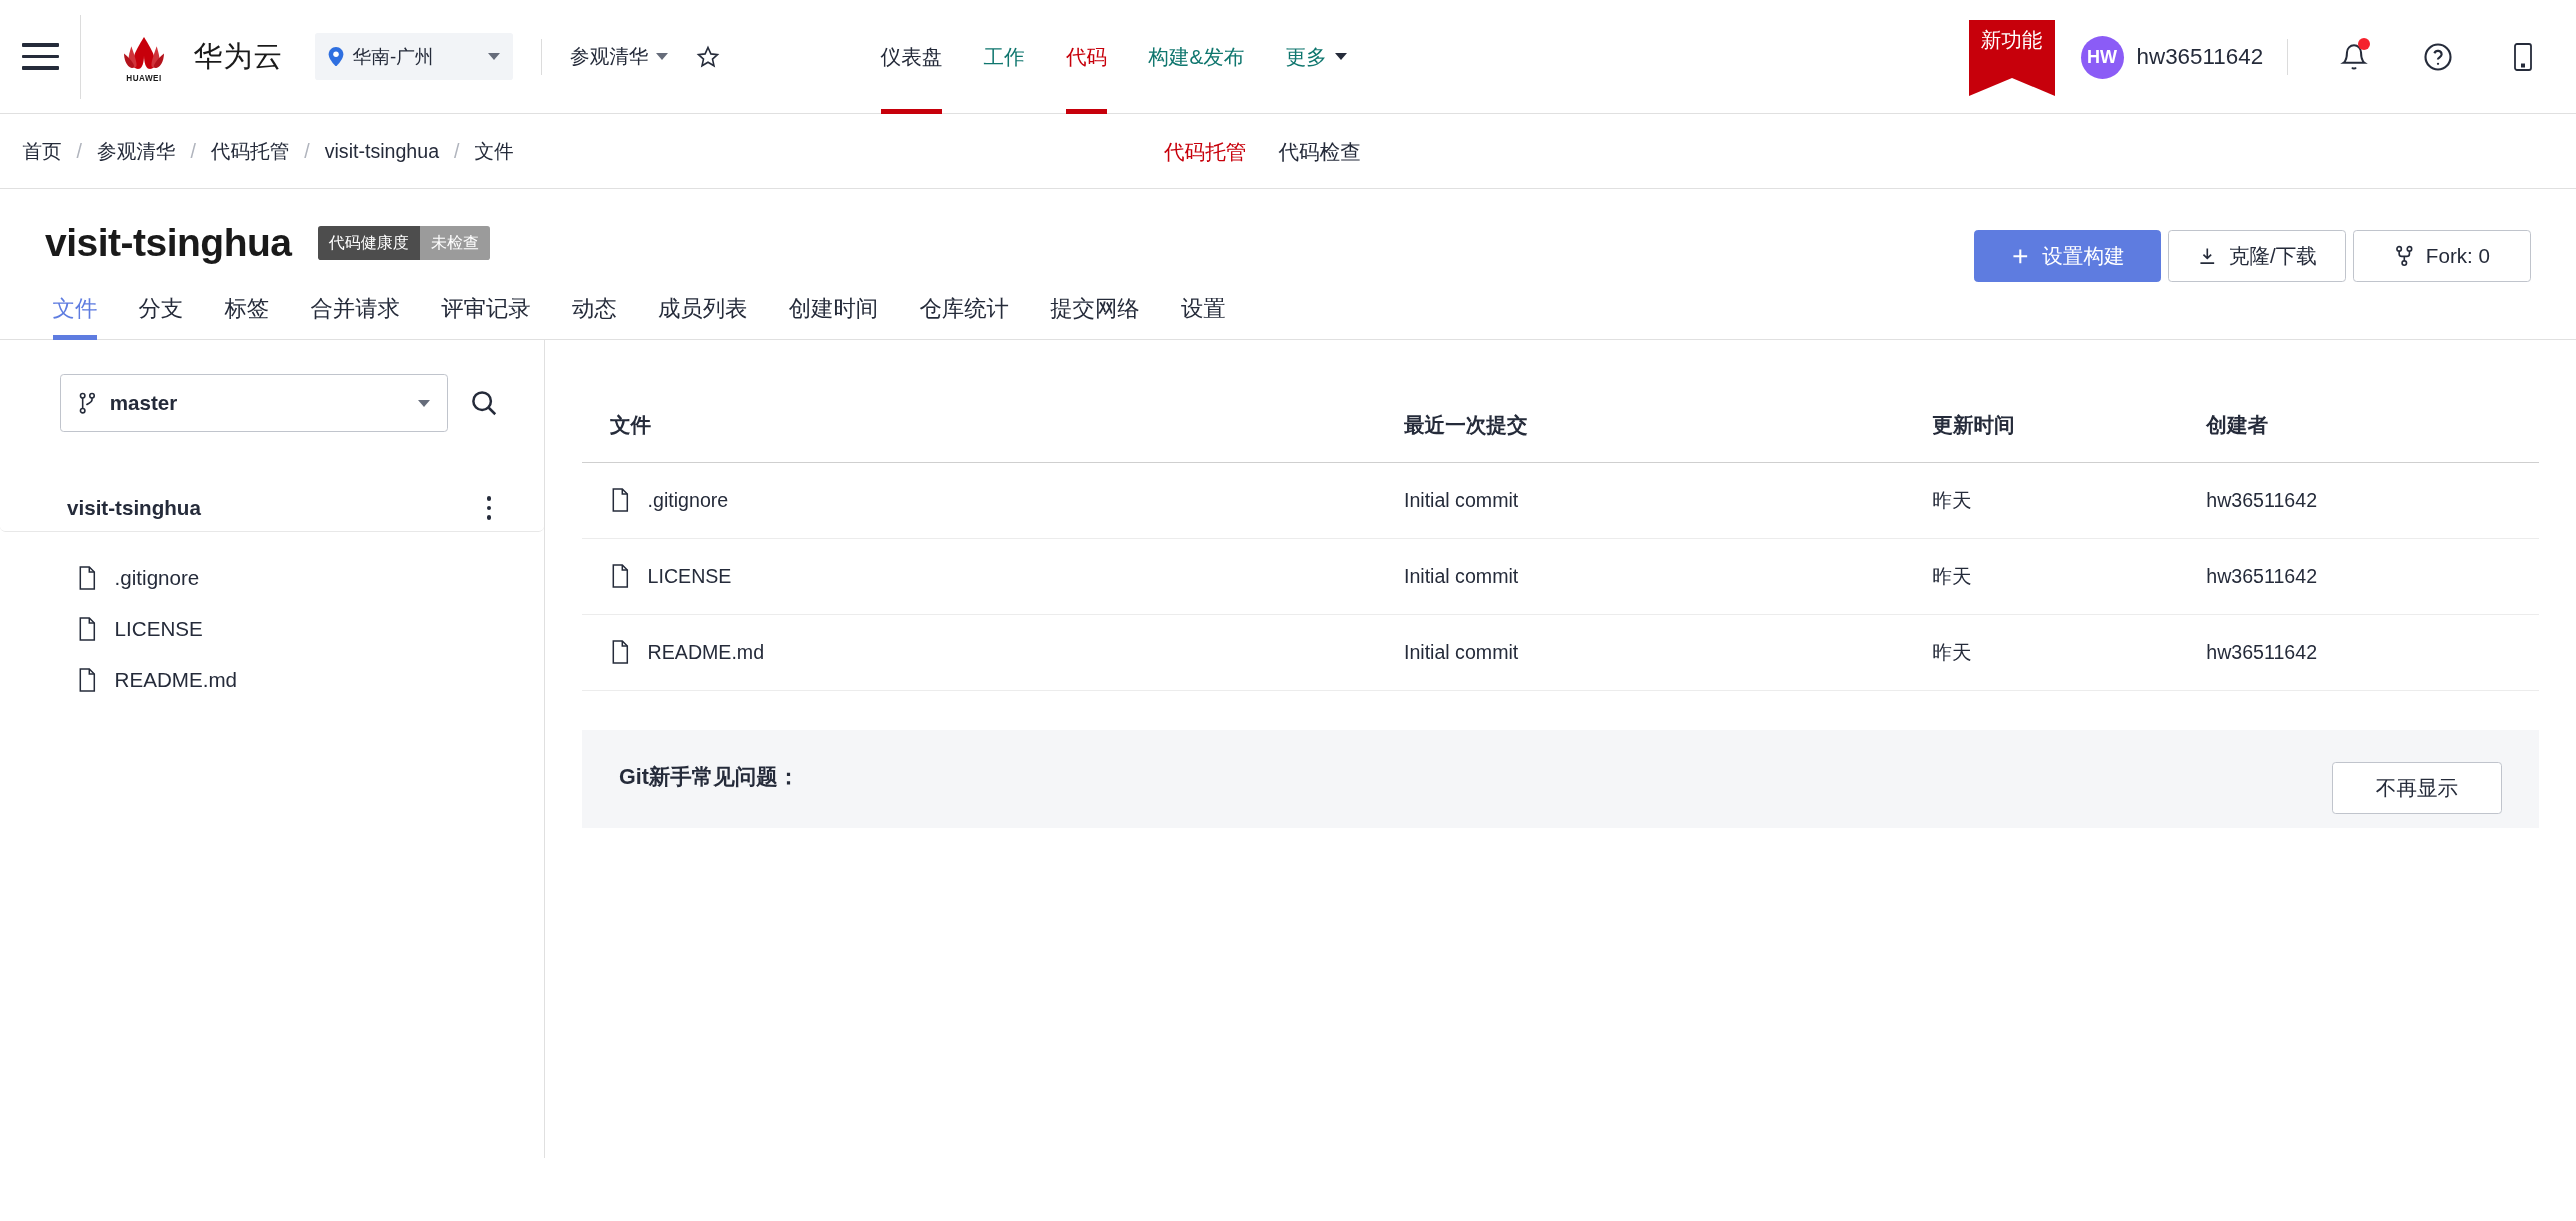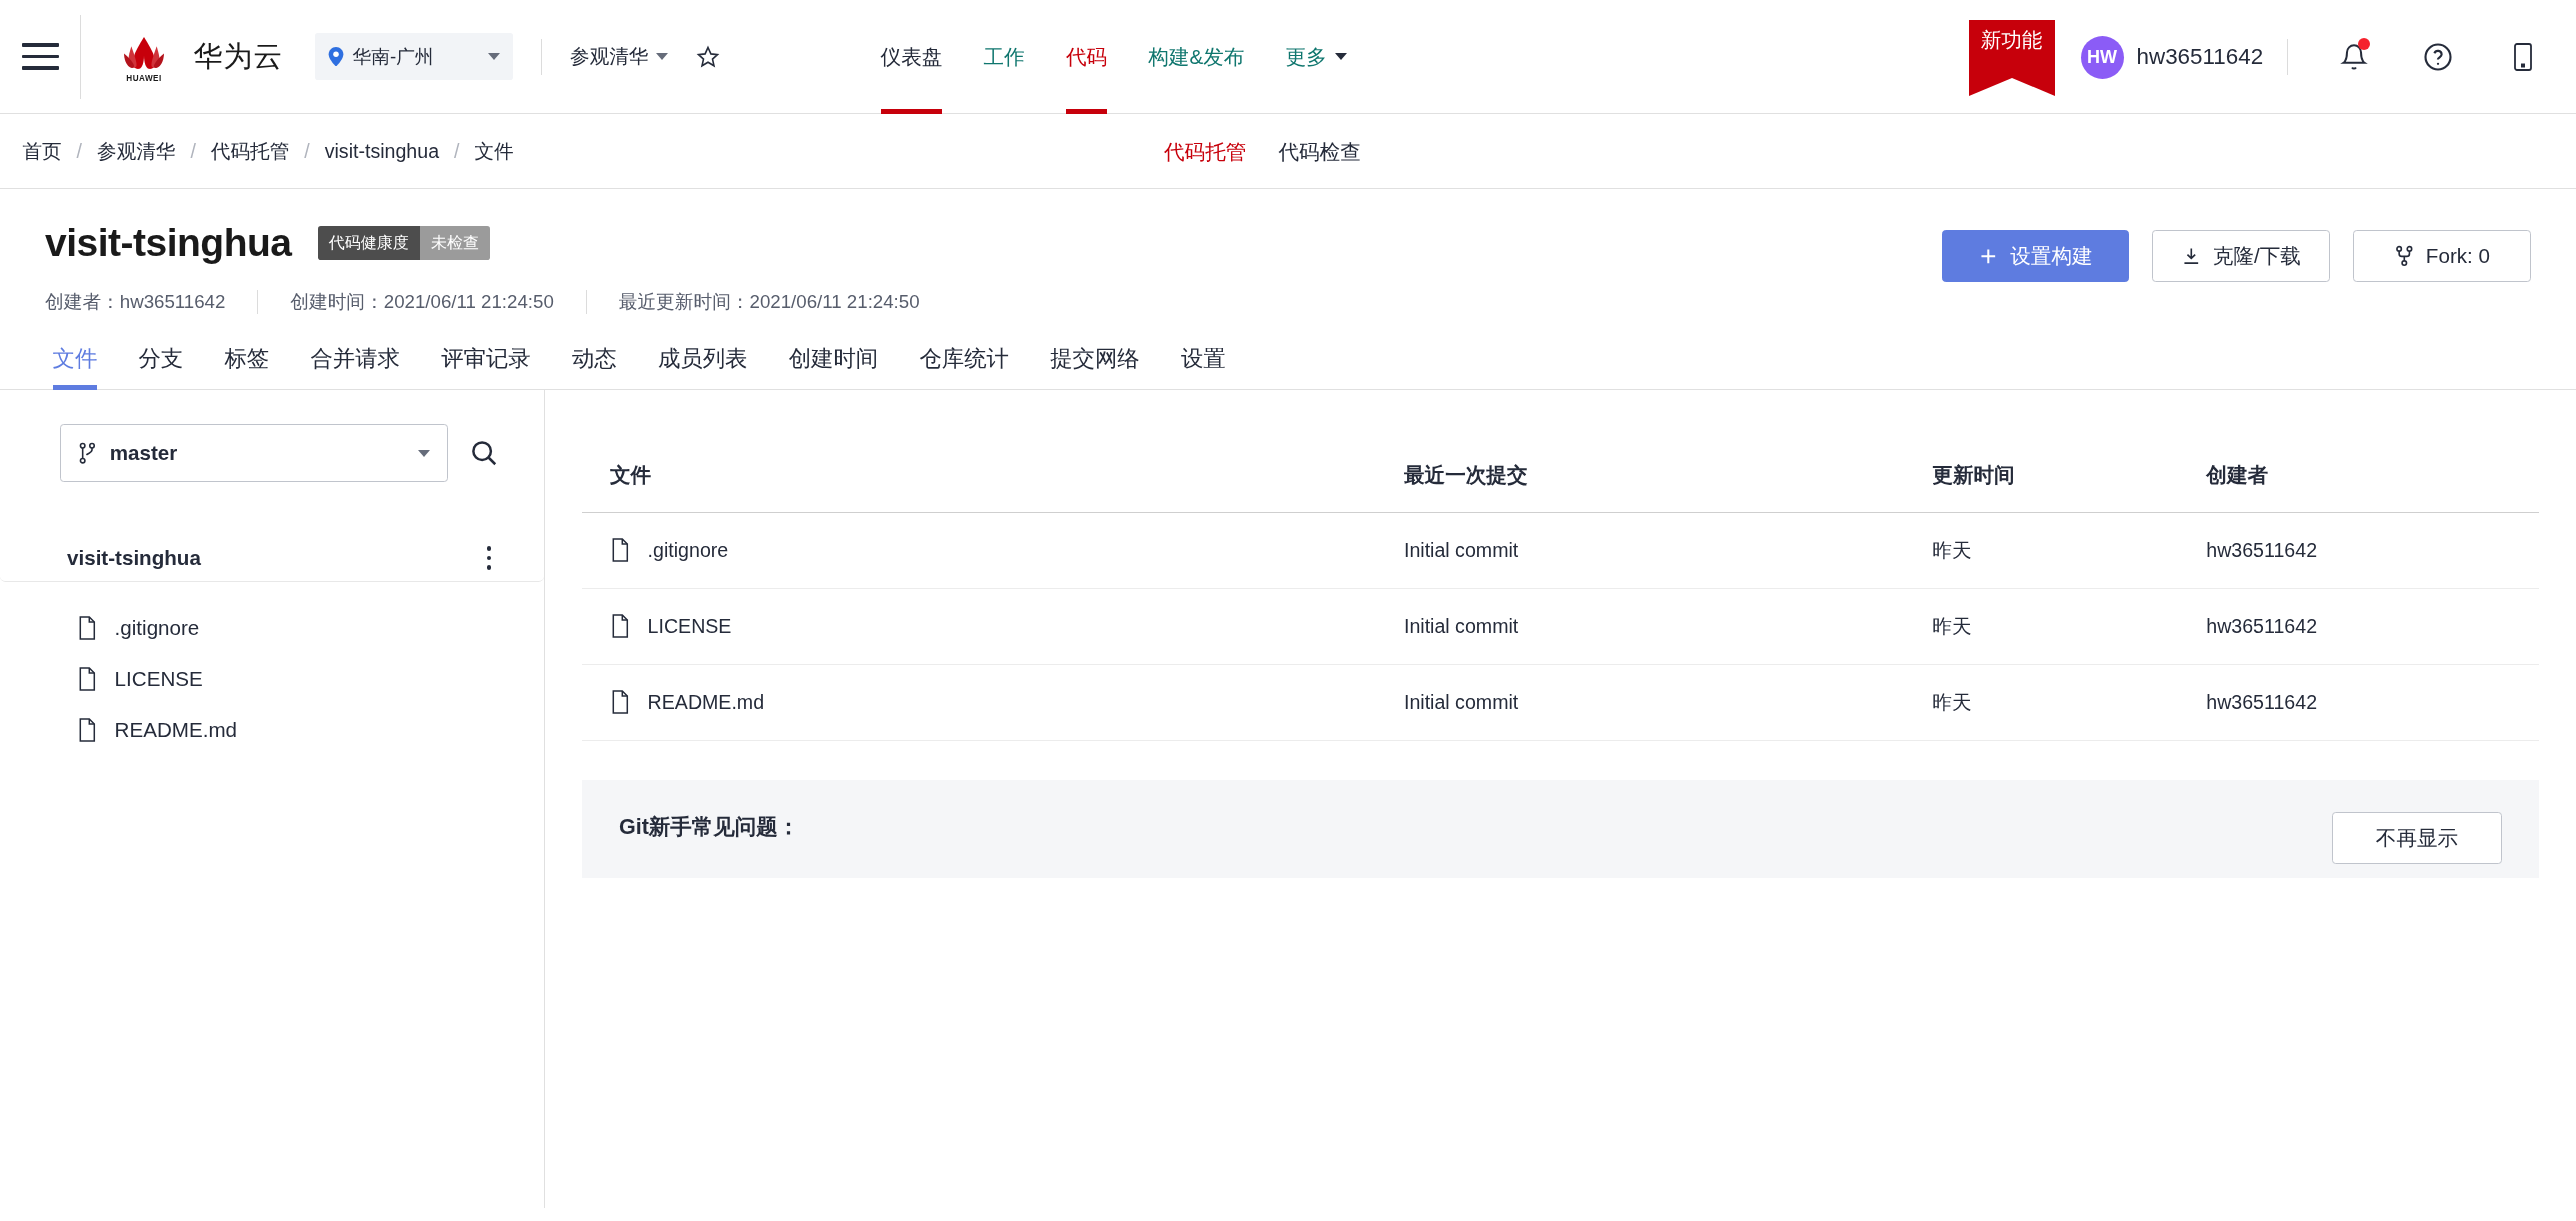--- a/index.html
+++ b/index.html
@@ -164,21 +164,21 @@
   .repo-title-row { display: flex; align-items: center; gap: 26px; }
   .repo-title { font-size: 39px; font-weight: 700; color: #1a1a1a; letter-spacing: -0.5px; }
   .health-badge { display: flex; height: 34px; border-radius: 2.8px; overflow: hidden; font-size: 16px; }
   .health-badge .lbl { background: #4d4d4d; color: #fff; padding: 0 11.2px; display: flex; align-items: center; }
   .health-badge .val { background: #9b9b9b; color: #fff; padding: 0 11.2px; display: flex; align-items: center; }
 
   .repo-meta { display: flex; align-items: center; margin-top: 24px; font-size: 18.7px; color: #575d6c; }
   .meta-item { white-space: nowrap; }
   .meta-sep { width: 0.9px; height: 24px; background: #dcdcdc; margin: 0 32px; }
 
-  .repo-actions { position: absolute; right: 45px; top: 41px; display: flex; align-items: center; gap: 23px; }
+  .repo-actions { position: absolute; right: 45px; top: 41px; display: flex; align-items: center; gap: 7px; }
   .btn {
     height: 52px; border-radius: 3.7px;
     display: flex; align-items: center; justify-content: center; gap: 11.2px;
     font-size: 20.6px; cursor: pointer; padding: 0 26px; white-space: nowrap;
   }
   .btn-primary { background: #5e7ce0; color: #fff; border: 0.9px solid #5e7ce0; min-width: 187px; }
   .btn-default { background: #fff; color: #252b3a; border: 0.9px solid #c0c4cc; min-width: 178px; }
 
   
   .repo-tabs {
@@ -417,27 +417,20 @@
 
 <div class="repo-header">
   <div class="repo-title-row">
     <div class="repo-title">visit-tsinghua</div>
     <div class="health-badge">
       <span class="lbl">代码健康度</span>
       <span class="val">未检查</span>
     </div>
   </div>
 
-  <div class="repo-meta">
-    <span class="meta-item">创建者：hw36511642</span>
-    <span class="meta-sep"></span>
-    <span class="meta-item">创建时间：2021/06/11 21:24:50</span>
-    <span class="meta-sep"></span>
-    <span class="meta-item">最近更新时间：2021/06/11 21:24:50</span>
-  </div>
 
   <div class="repo-actions">
     <div class="btn btn-primary">
       <svg width="20.6" height="20.6" viewBox="0 0 24 24" stroke="#fff" stroke-width="2.4">
         <path d="M12 4v16M4 12h16"></path>
       </svg>
       <span>设置构建</span>
     </div>
     <div class="btn btn-default">
       <svg width="20.6" height="20.6" viewBox="0 0 24 24" fill="none" stroke="#252b3a" stroke-width="1.9">

